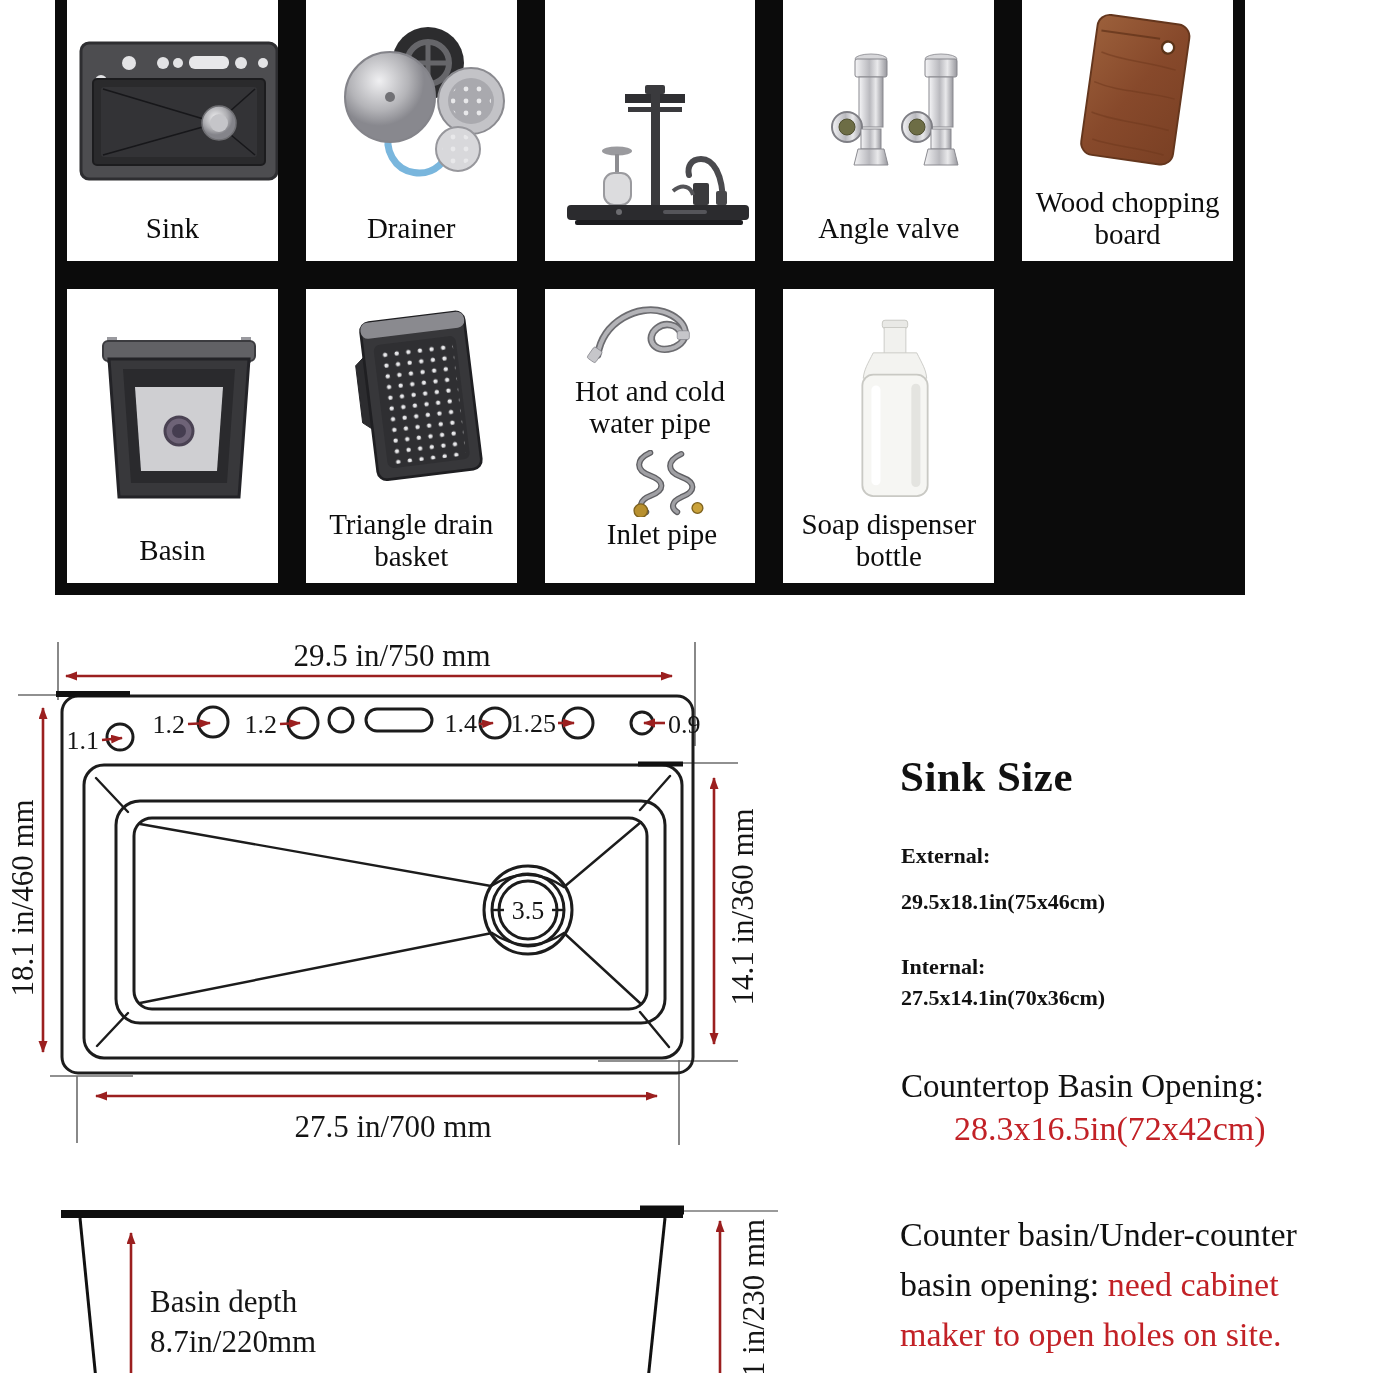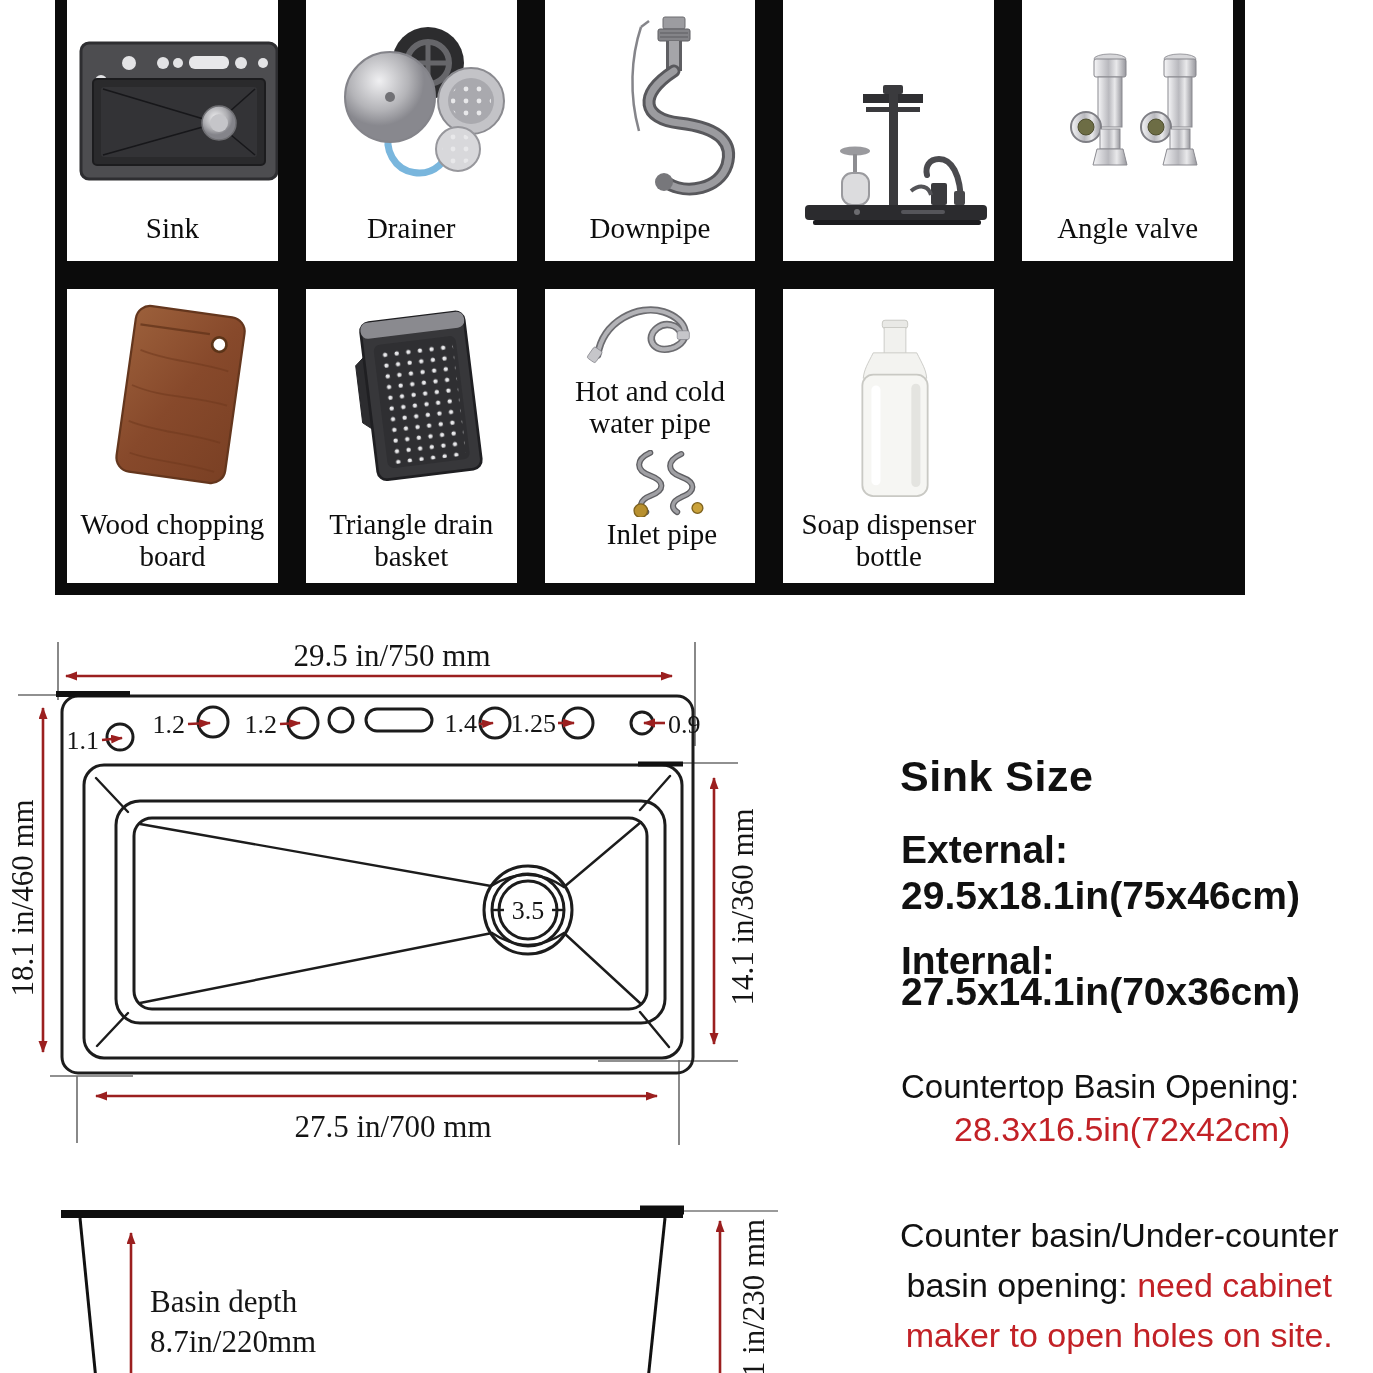--- a/index.html
+++ b/index.html
@@ -21,24 +21,24 @@
   
   .diag{position:absolute;left:0;}
   .sink-line{stroke:#1c1c1c;stroke-width:3;fill:none;}
   .thin{stroke:#6b6b6b;stroke-width:1.6;fill:none;}
   .crease{stroke:#1c1c1c;stroke-width:2.4;fill:none;stroke-linecap:round;}
   .dim{stroke:var(--dim-red);stroke-width:2.6;fill:none;}
   .dimhead{fill:var(--dim-red);}
   .dtxt{font-family:"Liberation Serif",serif;font-size:31px;fill:#151515;}
   .htxt{font-family:"Liberation Serif",serif;font-size:26px;fill:#151515;}
   
-  .sans{font-family:Liberation Sans, sans-serif;text-align:center;}
+  .sans{font-family:Liberation Serif, serif;}
   .abs{position:absolute;}
   .title{font-size:43px;font-weight:bold;letter-spacing:.5px;}
-  .bline{font-size:39px;font-weight:bold;}
+  .bline{font-size:22px;font-weight:bold;margin-top:15px;}
   .nline{font-size:34px;}
   .red{color:var(--text-red);}
 </style>
 </head>
 <body>
 
 <div class="grid">
 
   <div class="cell">
     <svg class="pic" width="224" height="196" viewBox="0 0 224 196">
@@ -88,35 +88,20 @@
             <stop offset="100%" stop-color="#88888e"></stop>
           </radialGradient>
         </defs>
       <circle cx="84" cy="84" r="5" fill="#717175"></circle>
       <circle cx="152" cy="136" r="22" fill="#d8d8db" stroke="#97979c" stroke-width="2"></circle>
       <circle cx="152" cy="136" r="16" fill="url(#dotp)"></circle>
     </svg>
     <div class="lbl">Drainer</div>
   </div>
 
-  <div class="cell">
-    <svg class="pic" width="224" height="196" viewBox="0 0 224 196">
-      <path d="M96,14 C86,44 84,82 94,118" stroke="#85858a" stroke-width="2.5" fill="none"></path>
-      <path d="M96,14 l8,-6" stroke="#85858a" stroke-width="2.5" fill="none"></path>
-      <rect x="118" y="4" width="22" height="12" rx="2" fill="#9c9ca0" stroke="#6d6d71"></rect>
-      <rect x="113" y="16" width="32" height="12" rx="2" fill="#848488" stroke="#5e5e62"></rect>
-      <path d="M115,20 h28 M115,24 h28" stroke="#6a6a6e" stroke-width="1.5"></path>
-      <path d="M129,28 V58" stroke="#5f5f63" stroke-width="16" fill="none"></path>
-      <path d="M129,28 V58" stroke="#a5a5a9" stroke-width="10" fill="none"></path>
-      <path d="M129,58 C92,82 98,106 134,110 C178,115 188,132 182,152 C174,176 142,182 122,170" stroke="#58585c" stroke-width="13" fill="none" stroke-linecap="round"></path>
-      <path d="M129,58 C92,82 98,106 134,110 C178,115 188,132 182,152 C174,176 142,182 122,170" stroke="#9b9b9f" stroke-width="7" fill="none" stroke-linecap="round"></path>
-      <circle cx="119" cy="169" r="9" fill="#77777b"></circle>
-    </svg>
-    <div class="lbl">Downpipe</div>
-  </div>
 
   <div class="cell">
     <svg class="pic" width="224" height="184" viewBox="0 0 224 184">
       <rect x="100" y="8" width="20" height="9" rx="2" fill="#3a3a3d"></rect>
       <rect x="80" y="17" width="60" height="9" fill="#2f2f32"></rect>
       <rect x="83" y="30" width="54" height="5" fill="#3a3a3d"></rect>
       <rect x="106" y="17" width="9" height="112" fill="#3a3a3d"></rect>
       <ellipse cx="72" cy="74" rx="15" ry="4.5" fill="#9a9a9e"></ellipse>
       <rect x="70" y="77" width="4" height="20" fill="#8d8d91"></rect>
       <rect x="59" y="96" width="27" height="32" rx="10" fill="#dcdcde" stroke="#9a9a9e" stroke-width="2"></rect>
@@ -169,20 +154,33 @@
         <rect x="52" y="20" width="122" height="186" rx="16" fill="url(#wood)" stroke="#64361d" stroke-width="2.5"></rect>
         <path d="M58,42 h78" stroke="#5f3118" stroke-width="2.5" opacity=".7"></path>
         <path d="M62,70 c30,8 60,4 100,10 M58,110 c36,10 70,2 108,8 M60,150 c30,8 64,4 104,10 M66,185 c28,6 56,2 96,8" stroke="#70391d" stroke-width="2" fill="none" opacity=".55"></path>
         <circle cx="148" cy="52" r="8" fill="#fff" stroke="#5c3418" stroke-width="3"></circle>
       </g>
     </svg>
     <div class="lbl tight">Wood chopping
 board</div>
   </div>
 
+  <div class="cell">
+    <svg class="pic" width="224" height="230" viewBox="0 0 224 230">
+      <rect x="40" y="36" width="10" height="26" fill="#9a9a9f"></rect>
+      <rect x="174" y="36" width="10" height="26" fill="#9a9a9f"></rect>
+      <rect x="36" y="40" width="152" height="20" rx="5" fill="#616165" stroke="#3b3b3f" stroke-width="2"></rect>
+      <path d="M42,58 L182,58 L172,196 L52,196 Z" fill="#38383b" stroke="#232327" stroke-width="3"></path>
+      <path d="M56,68 L168,68 L160,182 L64,182 Z" fill="#2a2a2d"></path>
+      <path d="M68,86 L156,86 L150,170 L74,170 Z" fill="#cfcfd2"></path>
+      <circle cx="112" cy="130" r="14" fill="#6e6377" stroke="#4a4253" stroke-width="3"></circle>
+      <circle cx="112" cy="130" r="7" fill="#453d50"></circle>
+    </svg>
+    <div class="lbl">Basin</div>
+  </div>
 
   <div class="cell">
     <svg class="pic" width="224" height="236" viewBox="0 0 224 236">
       <g transform="rotate(-7 118 120)">
         <path d="M60,62 l-12,10 v64 l12,10 Z" fill="#2c2c2f" stroke="#1f1f22"></path>
         <rect x="58" y="26" width="116" height="176" rx="10" fill="#37373a" stroke="#1f1f22" stroke-width="3"></rect>
         <rect x="58" y="26" width="116" height="18" rx="8" fill="#8a8a8f"></rect>
         <rect x="70" y="52" width="92" height="138" rx="7" fill="#2f2f32"></rect>
         <rect x="74" y="56" width="84" height="130" rx="6" fill="url(#dotp)"></rect>
       </g>

